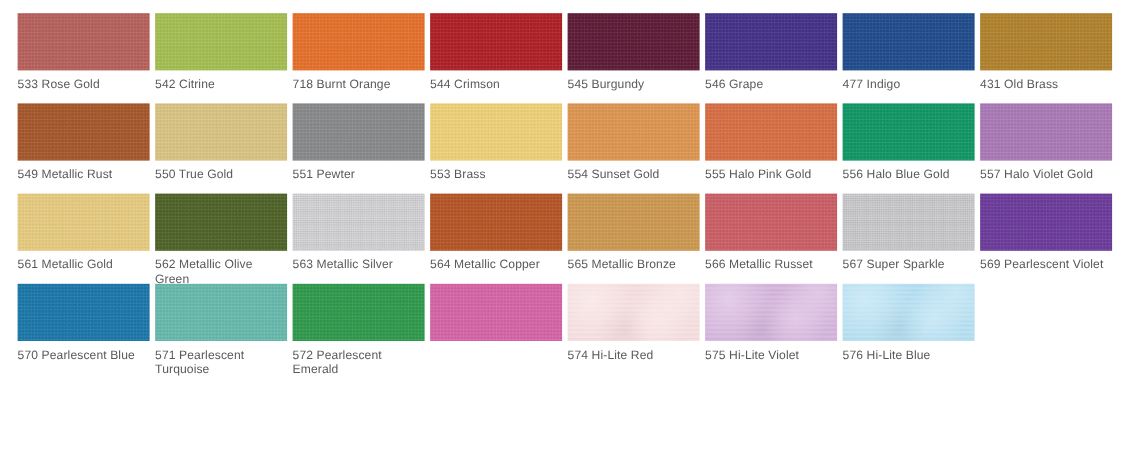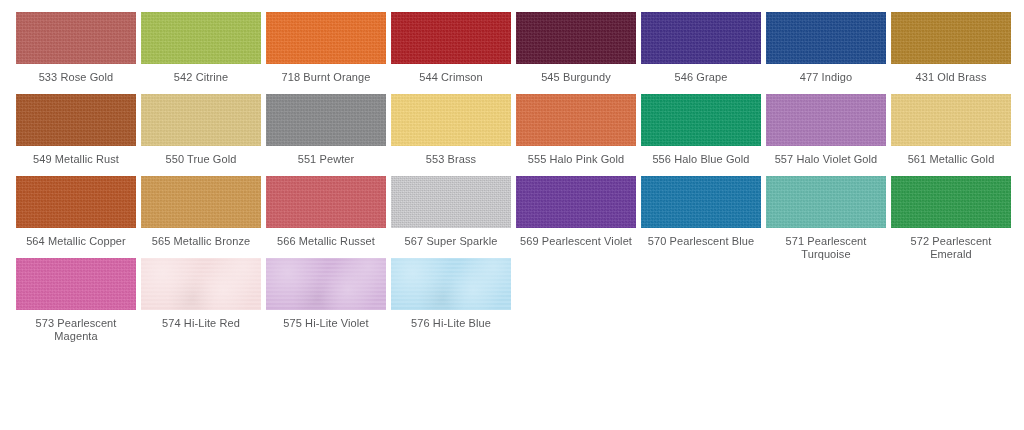--- a/index.html
+++ b/index.html
@@ -65,21 +65,21 @@
       radial-gradient(circle at 68% 62%, rgba(255,255,255,0.75) 0%, rgba(255,255,255,0) 34%),
       radial-gradient(circle at 85% 18%, rgba(255,255,255,0.70) 0%, rgba(255,255,255,0) 30%),
       radial-gradient(circle at 42% 80%, rgba(0,0,0,0.10) 0%, rgba(0,0,0,0) 30%),
       repeating-linear-gradient(0deg, rgba(255,255,255,0.40) 0px, rgba(0,0,0,0.08) 2px, rgba(255,255,255,0) 3px);
     background-size: auto, auto, auto, auto, 4px 4px;
   }
 
   .swatch-label {
     width: 120px;
     margin-top: 7px;
-    text-align: center;
+    text-align: left;
     font-size: 11px;
     line-height: 13px;
     color: #58595b;
     font-family: "Liberation Sans", sans-serif;
     letter-spacing: 0.1px;
   }
 </style>
 </head>
 <body>
 
@@ -126,36 +126,48 @@
     </div>
     <div class="swatch-cell">
       <div class="swatch-chip" style="background-color: rgb(137, 138, 140);"></div>
       <div class="swatch-label">551 Pewter</div>
     </div>
     <div class="swatch-cell">
       <div class="swatch-chip" style="background-color: rgb(242, 211, 121);"></div>
       <div class="swatch-label">553 Brass</div>
     </div>
     <div class="swatch-cell">
+      <div class="swatch-chip" style="background-color: rgb(224, 151, 81);"></div>
+      <div class="swatch-label">554 Sunset Gold</div>
+    </div>
+    <div class="swatch-cell">
       <div class="swatch-chip" style="background-color: rgb(217, 111, 68);"></div>
       <div class="swatch-label">555 Halo Pink Gold</div>
     </div>
     <div class="swatch-cell">
       <div class="swatch-chip" style="background-color: rgb(15, 152, 102);"></div>
       <div class="swatch-label">556 Halo Blue Gold</div>
     </div>
     <div class="swatch-cell">
       <div class="swatch-chip" style="background-color: rgb(172, 122, 184);"></div>
       <div class="swatch-label">557 Halo Violet Gold</div>
     </div>
     <div class="swatch-cell">
       <div class="swatch-chip" style="background-color: rgb(233, 205, 128);"></div>
       <div class="swatch-label">561 Metallic Gold</div>
     </div>
     <div class="swatch-cell">
+      <div class="swatch-chip" style="background-color: rgb(79, 99, 39);"></div>
+      <div class="swatch-label">562 Metallic Olive Green</div>
+    </div>
+    <div class="swatch-cell">
+      <div class="swatch-chip sparkle" style="background-color: rgb(211, 211, 214);"></div>
+      <div class="swatch-label">563 Metallic Silver</div>
+    </div>
+    <div class="swatch-cell">
       <div class="swatch-chip" style="background-color: rgb(183, 85, 38);"></div>
       <div class="swatch-label">564 Metallic Copper</div>
     </div>
     <div class="swatch-cell">
       <div class="swatch-chip" style="background-color: rgb(207, 154, 81);"></div>
       <div class="swatch-label">565 Metallic Bronze</div>
     </div>
     <div class="swatch-cell">
       <div class="swatch-chip" style="background-color: rgb(205, 95, 102);"></div>
       <div class="swatch-label">566 Metallic Russet</div>
@@ -175,21 +187,20 @@
     <div class="swatch-cell">
       <div class="swatch-chip" style="background-color: rgb(104, 187, 174);"></div>
       <div class="swatch-label">571 Pearlescent Turquoise</div>
     </div>
     <div class="swatch-cell">
       <div class="swatch-chip" style="background-color: rgb(47, 155, 76);"></div>
       <div class="swatch-label">572 Pearlescent Emerald</div>
     </div>
     <div class="swatch-cell">
       <div class="swatch-chip" style="background-color: rgb(216, 101, 168);"></div>
-      <div class="swatch-label">573 Pearlescent Magenta</div>
     </div>
     <div class="swatch-cell">
       <div class="swatch-chip mottled" style="background-color: rgb(247, 223, 224);"></div>
       <div class="swatch-label">574 Hi-Lite Red</div>
     </div>
     <div class="swatch-cell">
       <div class="swatch-chip mottled" style="background-color: rgb(213, 180, 221);"></div>
       <div class="swatch-label">575 Hi-Lite Violet</div>
     </div>
     <div class="swatch-cell">

